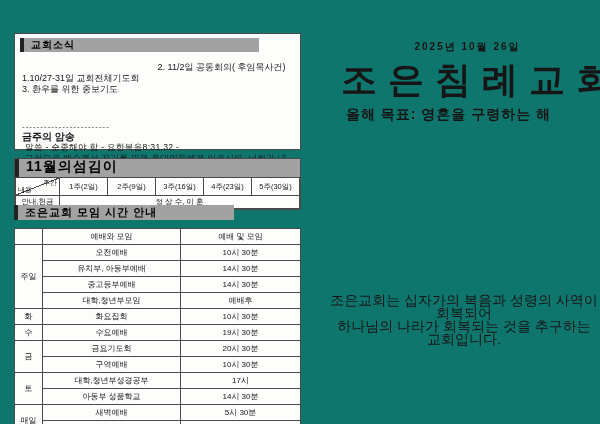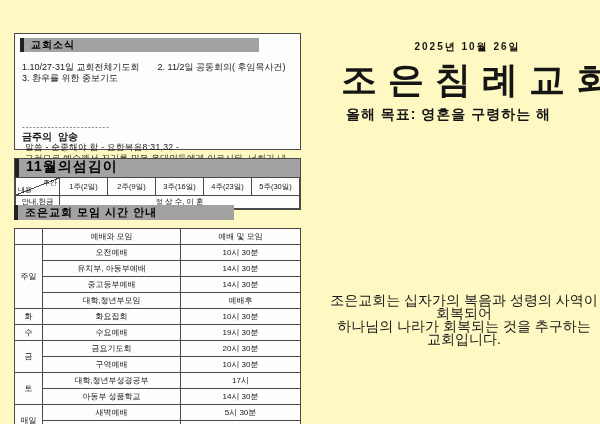--- a/index.html
+++ b/index.html
@@ -2,41 +2,41 @@
 <html><head>
 <meta charset="utf-8">
 <style>
   * { margin:0; padding:0; box-sizing:border-box; }
   html,body { width:600px; height:424px; }
   body {
     background:#f7f7f5;
     font-family:"Liberation Sans","DejaVu Sans",sans-serif;
     color:#151515; position:relative; overflow:hidden;
   }
-  .page { position:absolute; inset:0; background:#fef9c3; }
+  .page { position:absolute; inset:0; background:#0f766e; }
 
   
   .bar {
     background:#a2a2a2; border-left:4px solid #222;
     font-weight:bold; color:#000; padding:1px 0 1px 7px;
     letter-spacing:1px; white-space:nowrap; overflow:hidden;
   }
 
   
   .news-box {
     position:absolute; left:14px; top:33px; width:287px; height:117px;
     border:1px solid #4a4a4a; background:#fdfdfc;
   }
   .news-bar { position:absolute; left:5px; top:4px; width:239px; height:14px; font-size:10px; line-height:12px; }
   .news-lines { position:absolute; left:7px; top:28px; right:5px; font-size:9px; line-height:11px; }
   .news-row1 { display:flex; }
-  .news-item-a { white-space:nowrap; }
+  .news-item-a { white-space:nowrap;margin-top:11px; }
   .news-item-b { white-space:nowrap; margin-left:18px; }
   .dashes { position:absolute; left:7px; top:88px; font-size:8px; letter-spacing:1px; color:#333; }
-  .memory-title { position:absolute; left:7px; top:96px; font-size:10px; font-weight:bold;font-family:Liberation Mono, monospace; }
+  .memory-title { position:absolute; left:7px; top:96px; font-size:10px; font-weight:bold; }
   .memory-lines { position:absolute; left:10px; top:108px; right:4px; font-size:8.6px; line-height:10.5px; letter-spacing:0.3px; }
 
   
   .servers { position:absolute; left:14px; top:158px; width:287px; border:1px solid #4a4a4a; background:#fdfdfc; }
   .servers-bar { height:18px; font-size:14px; line-height:12px; }
   .servers table { width:100%; border-collapse:collapse; table-layout:fixed; }
   .servers td { border:1px solid #4a4a4a; font-size:7.5px; text-align:center; padding:0; }
   .servers tr.weeks td { height:17px; }
   .servers tr.vals td { height:13px; }
   .corner { position:relative; height:17px;

